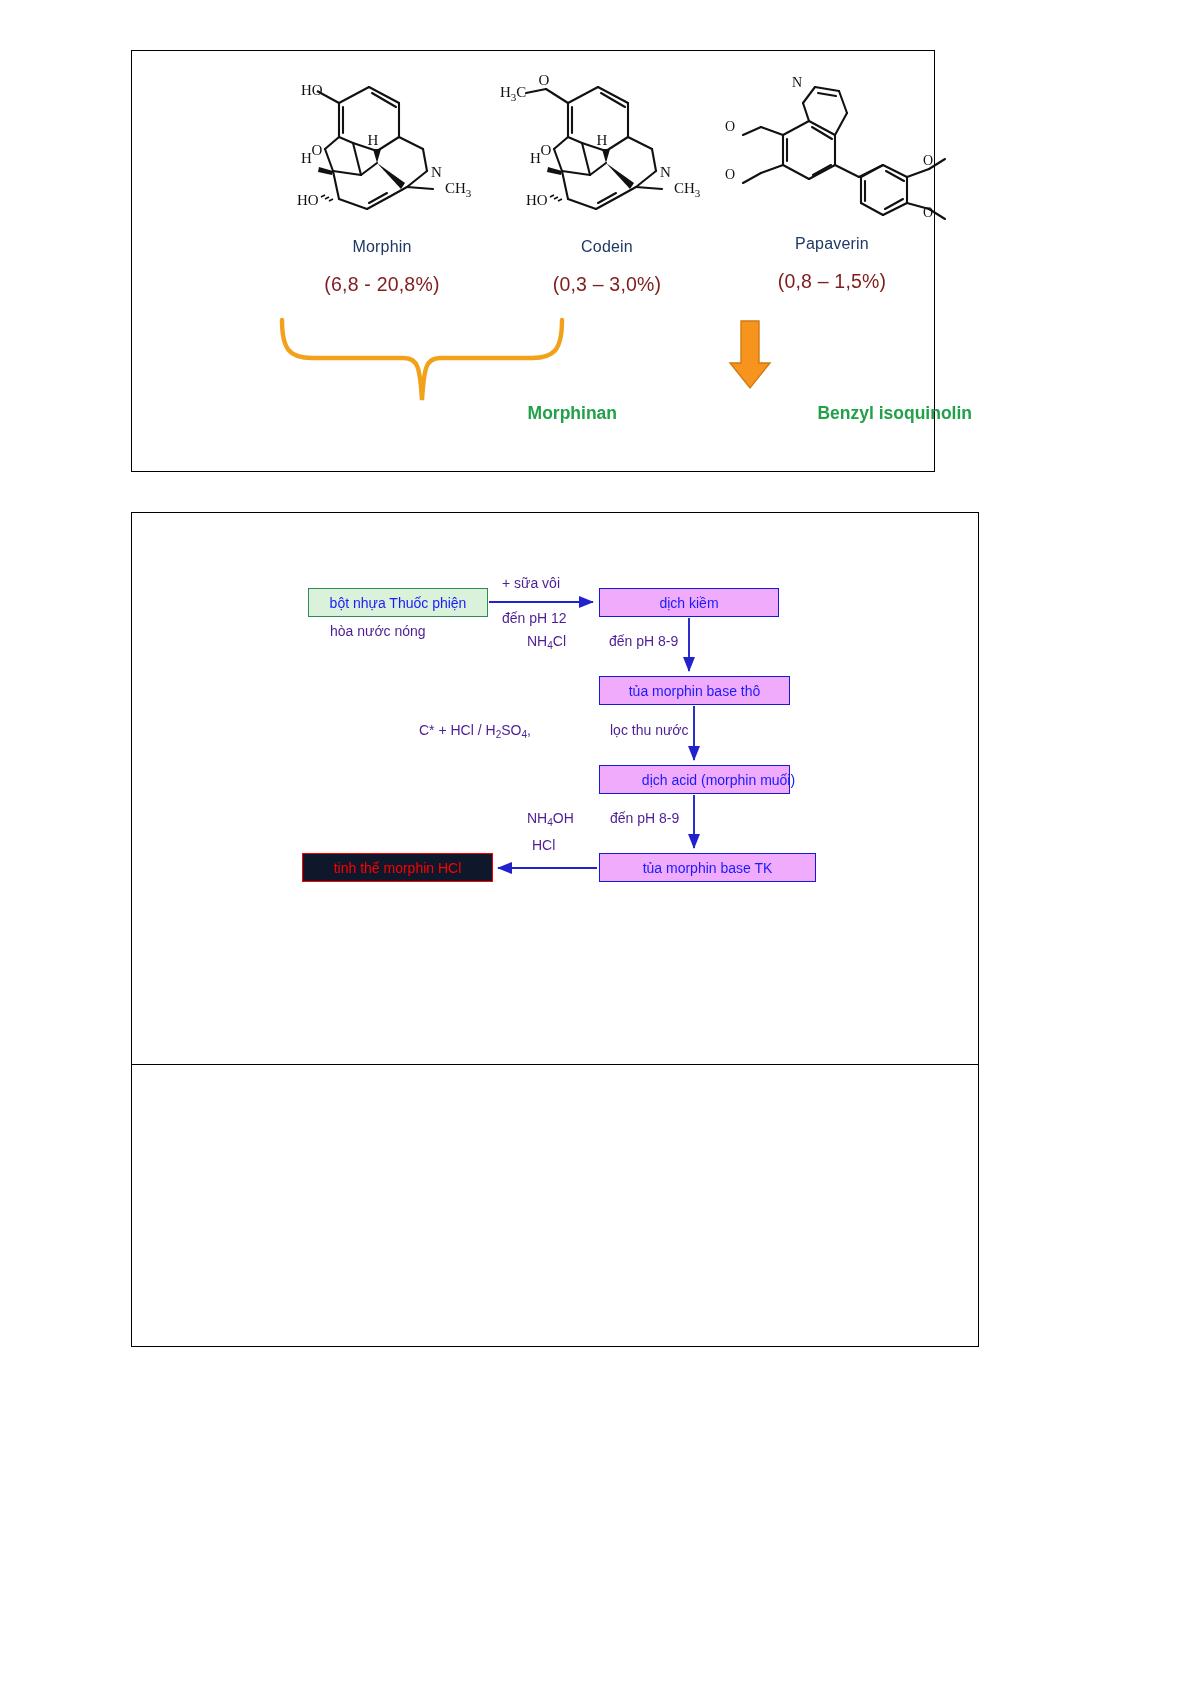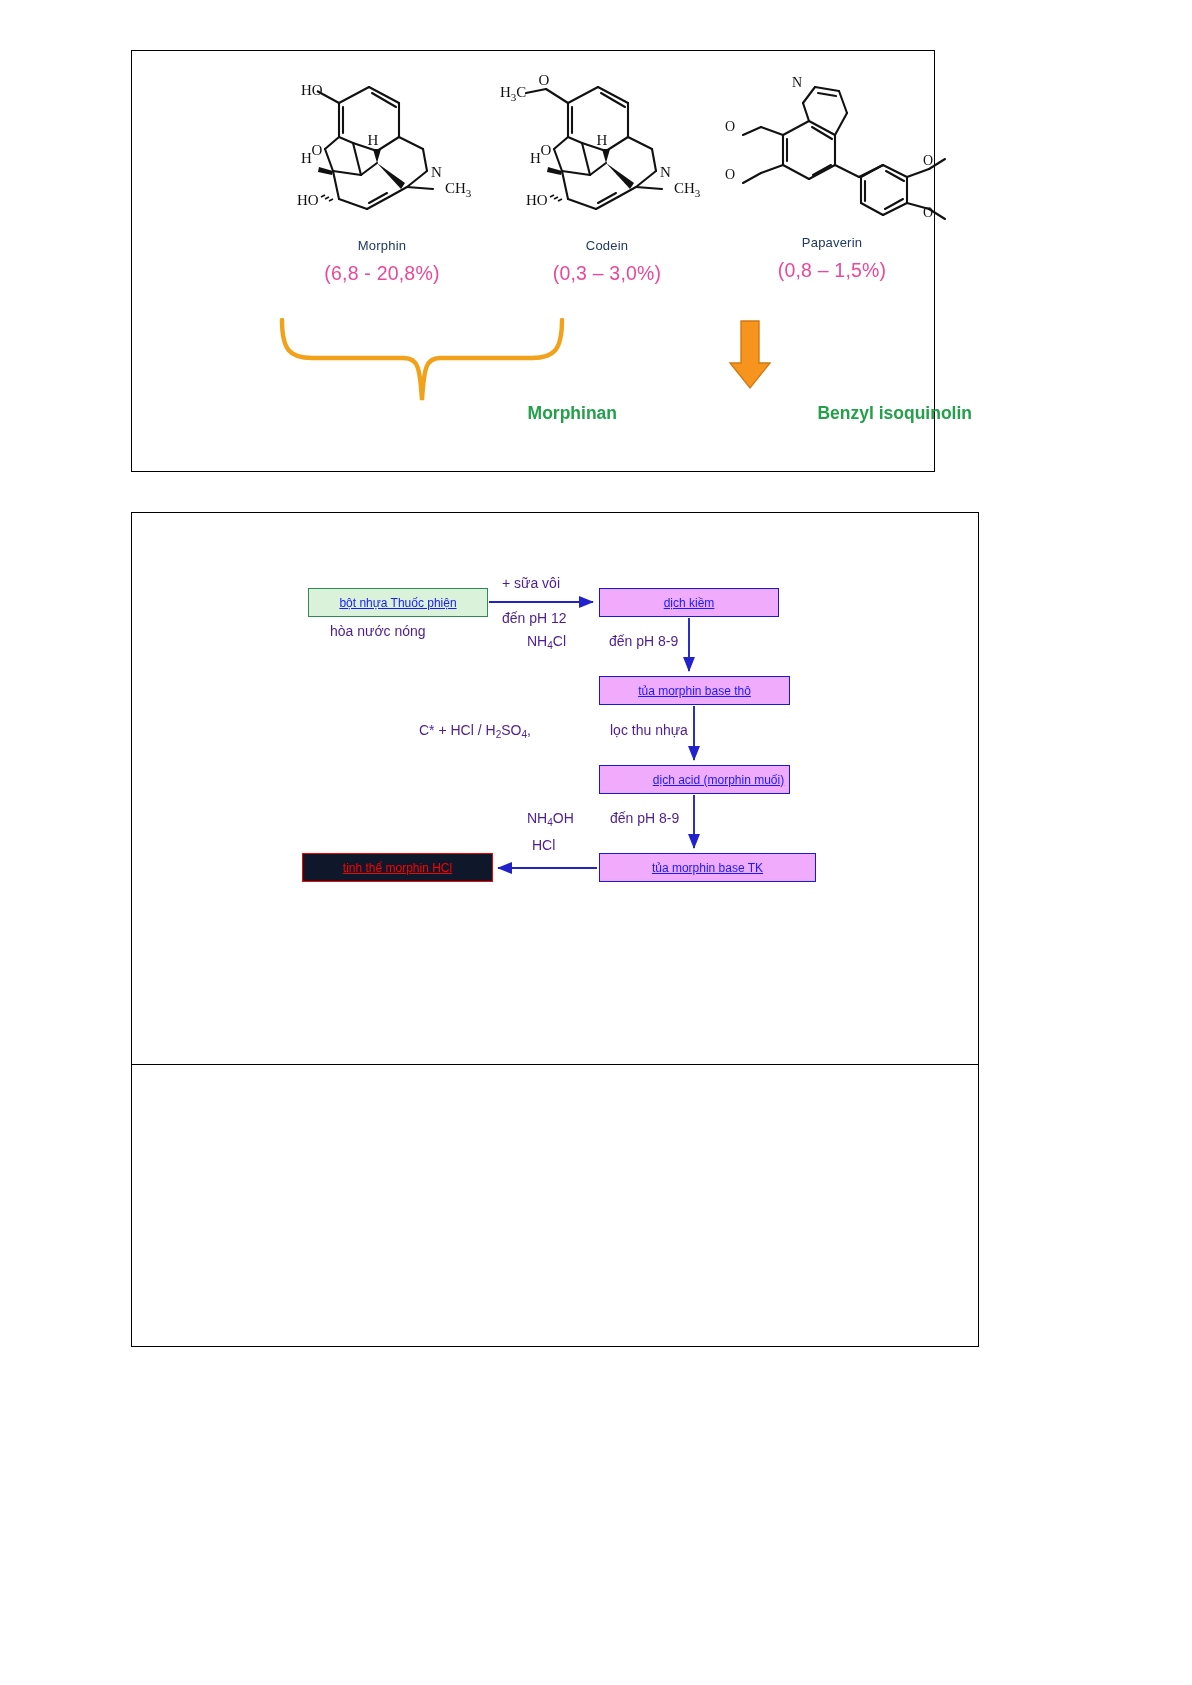--- a/index.html
+++ b/index.html
@@ -6,39 +6,39 @@
   body{width:1192px;height:1685px;position:relative;font-family:"Liberation Sans",sans-serif;}
 
   .panel{position:absolute;border:1px solid #000;background:#fff;box-sizing:border-box;}
   #panel-structures{left:131px;top:50px;width:804px;height:422px;}
   #panel-flow{left:131px;top:512px;width:848px;height:553px;}
   #panel-empty{left:131px;top:1064px;width:848px;height:283px;}
 
   
   .struct-col{position:absolute;text-align:center;}
   .struct-svg{display:block;margin:0 auto;}
-  .cmp-name{font-size:13px;color:#1f3864;letter-spacing:.2px;margin-top:2px;}
-  .cmp-pct{font-size:19.5px;color:#ec4899;letter-spacing:.2px;margin-top:9px;}
+  .cmp-name{font-size:16px;color:#1f3864;letter-spacing:.2px;margin-top:2px;}
+  .cmp-pct{font-size:19.5px;color:#7f1d1d;letter-spacing:.2px;margin-top:17px;}
 
   #col-morphin{left:130px;top:20px;width:240px;}
   #col-codein{left:355px;top:20px;width:240px;}
   #col-papaverin{left:575px;top:22px;width:250px;}
 
   
   .group-label{position:absolute;font-size:17.5px;font-weight:bold;color:#22a04a;text-align:right;}
   #lbl-morphinan{left:225px;top:352px;width:260px;}
   #lbl-benzyl{left:520px;top:352px;width:320px;}
 
   .brace-wrap{position:absolute;left:140px;top:265px;}
   .arrow-wrap{position:absolute;left:595px;top:268px;}
 
   
   #flow{position:absolute;left:0;top:0;width:848px;height:553px;}
   .node{position:absolute;box-sizing:border-box;display:flex;align-items:center;
-        justify-content:center;font-size:12px;white-space:nowrap;text-decoration:underline;}
+        justify-content:center;font-size:14px;white-space:nowrap;}
   .n-green{background:#d9f2d9;border:1.6px solid #2e8b57;color:#1a1aff;}
   .n-cyan{background:#f0abfc;border:1.8px solid #1818d8;color:#1a1aff;}
   .n-red{background:#0f172a;border:1.8px solid #ff0000;color:#ff0000;}
 
   #n-bot{left:176px;top:75px;width:180px;height:29px;}
   #n-kiem{left:467px;top:75px;width:180px;height:29px;}
   #n-tho{left:467px;top:163px;width:191px;height:29px;}
   #n-acid{left:467px;top:252px;width:191px;height:29px;padding-left:48px;}
   #n-tk{left:467px;top:340px;width:217px;height:29px;}
   #n-tinhthe{left:170px;top:340px;width:191px;height:29px;}
@@ -259,20 +259,20 @@
     <div class="node n-cyan" id="n-acid">dịch acid (morphin muối)</div>
     <div class="node n-cyan" id="n-tk">tủa morphin base TK</div>
     <div class="node n-red" id="n-tinhthe">tinh thể morphin HCl</div>
 
     <div class="ann" id="a-suavoi">+ sữa vôi</div>
     <div class="ann" id="a-ph12">đến pH 12</div>
     <div class="ann" id="a-hoanuoc">hòa nước nóng</div>
     <div class="ann" id="a-nh4cl">NH<sub>4</sub>Cl</div>
     <div class="ann" id="a-ph89a">đến pH 8-9</div>
     <div class="ann" id="a-cstar">C* + HCl / H<sub>2</sub>SO<sub>4</sub>,</div>
-    <div class="ann" id="a-loc">lọc thu nhựa</div>
+    <div class="ann" id="a-loc">lọc thu nước</div>
     <div class="ann" id="a-nh4oh">NH<sub>4</sub>OH</div>
     <div class="ann" id="a-ph89b">đến pH 8-9</div>
     <div class="ann" id="a-hcl">HCl</div>
   </div>
 </div>
 
 <div class="panel" id="panel-empty"></div>
 
 </body></html>

